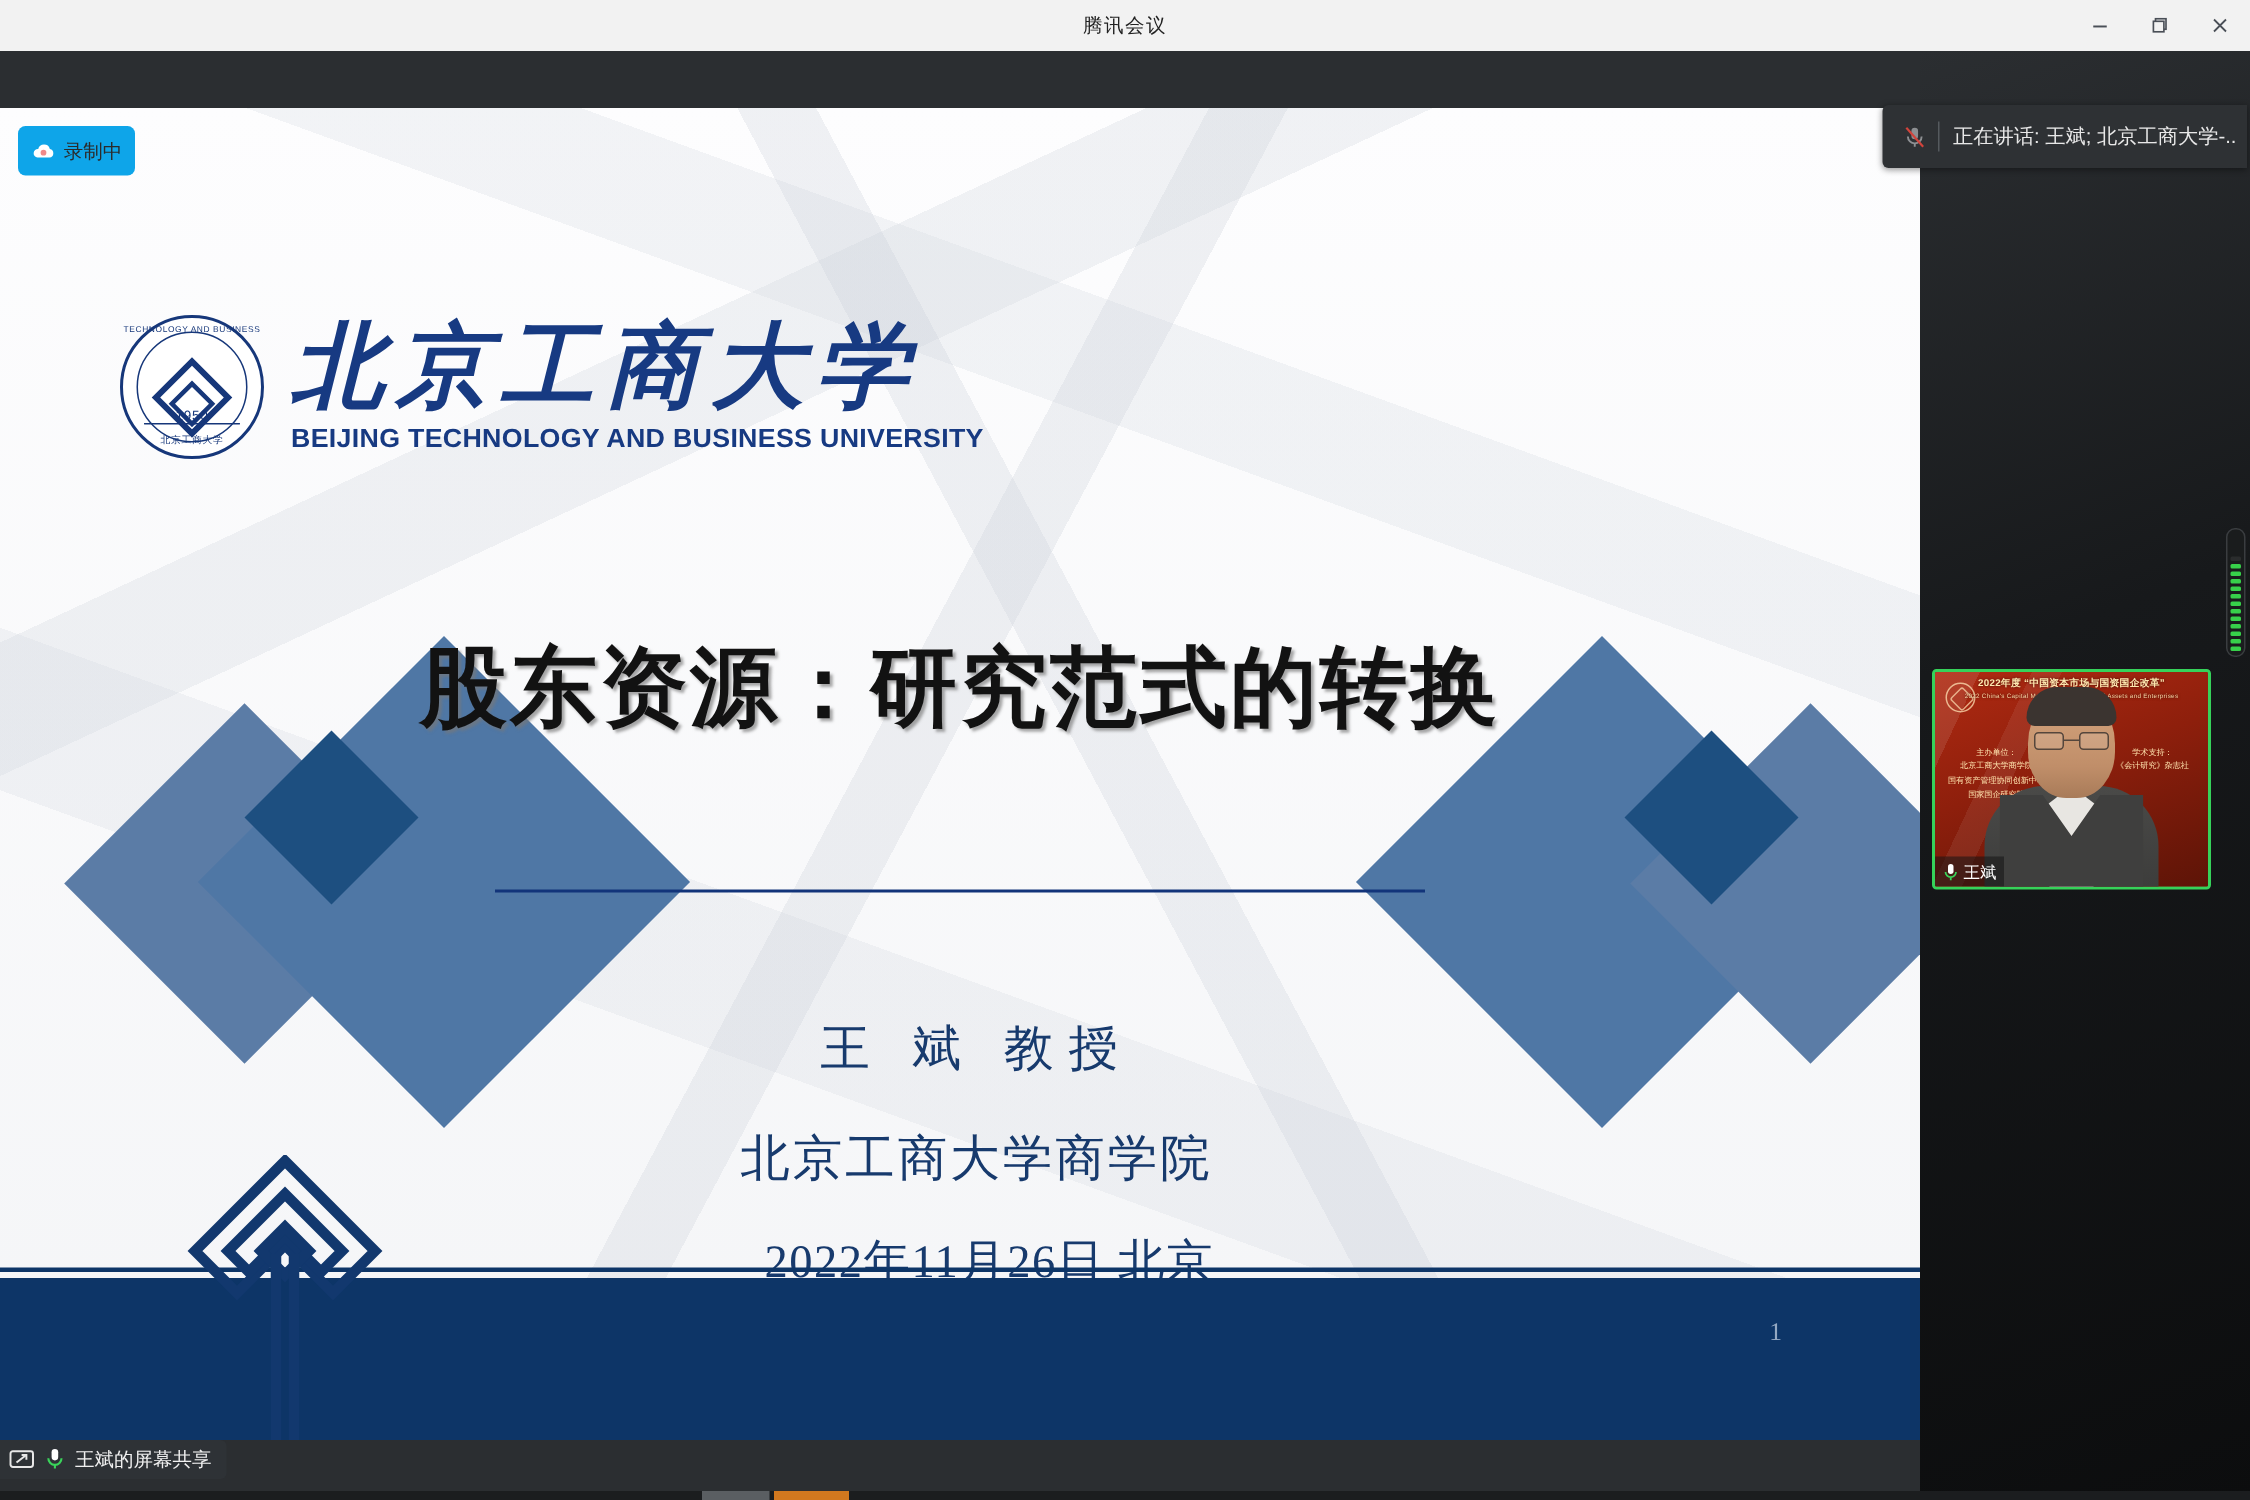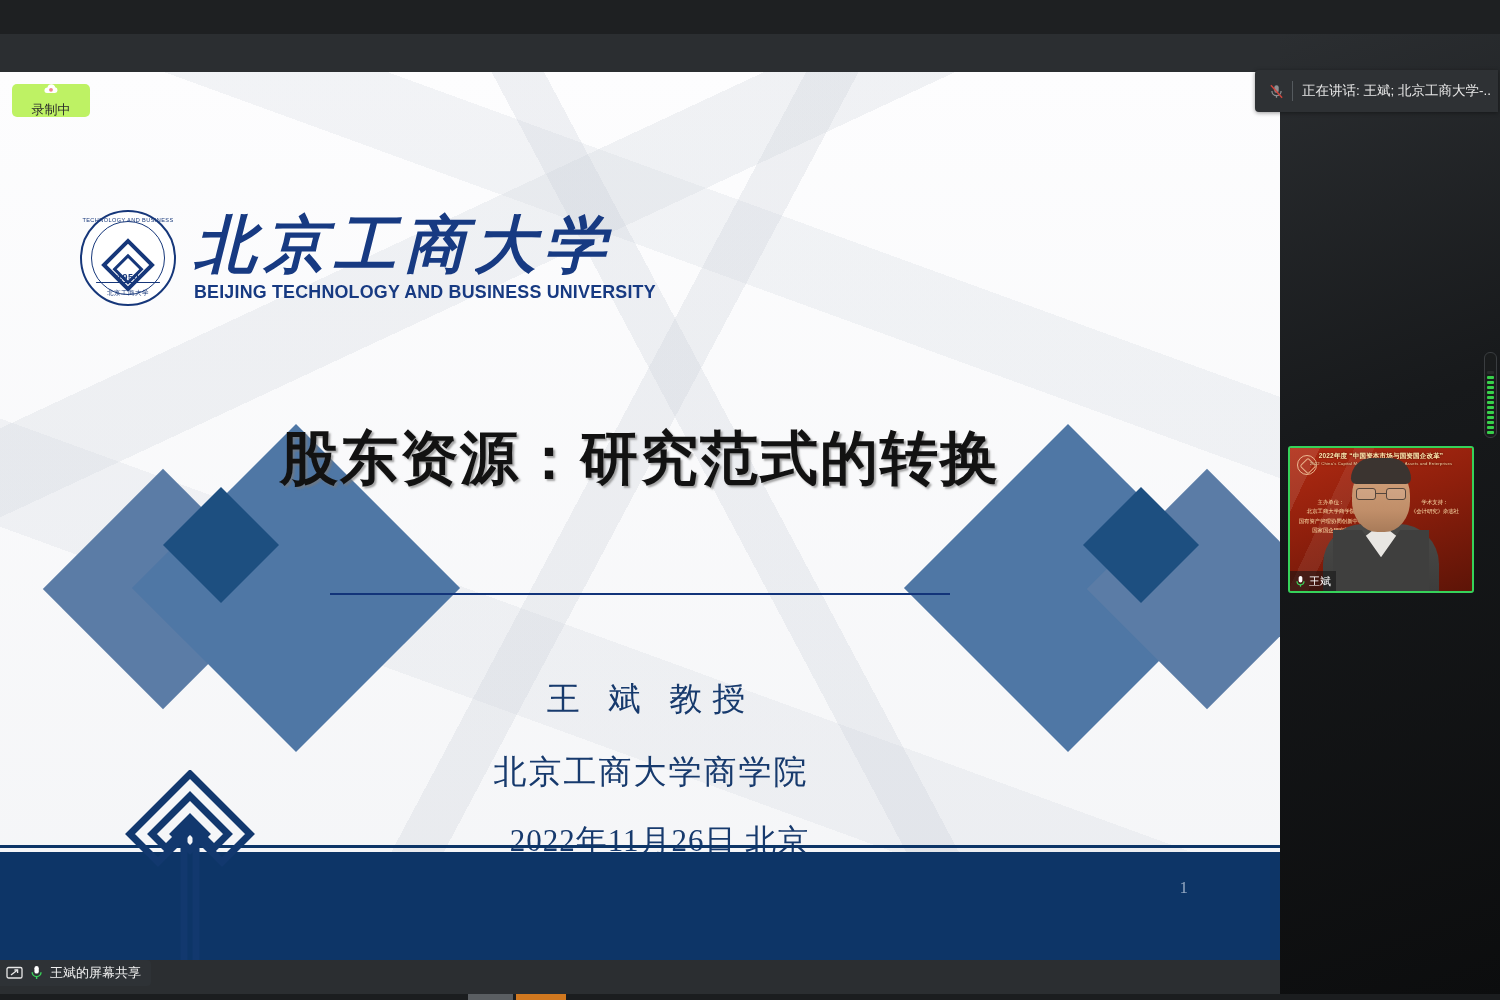--- a/index.html
+++ b/index.html
@@ -149,22 +149,22 @@
     position: absolute; left: 0; bottom: 0; height: 20px;
     display: flex; align-items: center; gap: 3px; padding: 0 5px;
     background: rgba(20,20,20,.55);
   }
   .vt-namebar .nm { color: #fff; font-size: 11px; }
   .vt-mic svg { width: 11px; height: 13px; display: block; }
 
   
   .rec-badge {
     position: absolute; left: 12px; top: 84px; width: 78px; height: 33px;
-    background: #bef264; border-radius: 5px;
-    display: flex; align-items: center; justify-content: center; gap: 6px; flex-direction: column;
+    background: #0ea5e9; border-radius: 5px;
+    display: flex; align-items: center; justify-content: center; gap: 6px;
   }
   .rec-badge .lbl { color: #2b2b2b; font-size: 13px; }
   .cloud-icon svg { width: 16px; height: 12px; display: block; }
 
   
   .slide {
     position: absolute; left: 0; top: 72px; width: 1280px; height: 888px;
     background: #fbfbfc; overflow: hidden;
   }
   .slide-bg {
@@ -194,21 +194,21 @@
   .seal-knot {
     position: absolute; left: 50%; top: 36px; transform: translate(-50%,0) rotate(45deg);
     width: 38px; height: 38px; border: 4px solid #16377a;
   }
   .seal-knot::after {
     content: ""; position: absolute; left: 7px; top: 7px; width: 16px; height: 16px;
     border: 3.5px solid #16377a;
   }
   .seal-year {
     position: absolute; left: 0; right: 0; top: 62px; text-align: center;
-    font-size: 9px; color: #16377a; font-weight: bold; letter-spacing: .5px;
+    font-size: 9px; color: #16377a; font-weight: normal; letter-spacing: .5px;
   }
   .seal-wave {
     position: absolute; left: 16px; right: 16px; top: 72px; height: 10px;
     border-top: 1.5px solid #16377a; border-radius: 0 0 40px 40px;
   }
   .seal-cn {
     position: absolute; left: 0; right: 0; bottom: 8px; text-align: center;
     font-size: 6.5px; color: #16377a; letter-spacing: .5px;
   }
   .seal-arc {
@@ -288,20 +288,41 @@
   }
   .tb-item { position: absolute; bottom: 0; height: 6px; }
   .tb-gray   { background: #5a5e62; }
   .tb-orange { background: #d1781f; }
 </style>
 </head>
 <body>
 
 <div id="app">
 
+  <div class="titlebar">
+    <div class="title">腾讯会议</div>
+    <div class="wincontrols">
+      <div class="wc">
+        <svg width="12" height="12" viewBox="0 0 12 12">
+            <rect x="1.5" y="6" width="9" height="1.3" fill="#4a4f57"></rect>
+          </svg>
+      </div>
+      <div class="wc">
+        <svg width="12" height="12" viewBox="0 0 12 12">
+          <rect x="3" y="1.5" width="7" height="7" fill="none" stroke="#4a4f57" stroke-width="1.1"></rect>
+          <rect x="1.6" y="3.2" width="7" height="7" fill="#f2f2f2" stroke="#4a4f57" stroke-width="1.1"></rect>
+        </svg>
+      </div>
+      <div class="wc wc-close">
+        <svg width="12" height="12" viewBox="0 0 12 12">
+          <path d="M2 2 L10 10 M10 2 L2 10" stroke="#4a4f57" stroke-width="1.2" fill="none"></path>
+        </svg>
+      </div>
+    </div>
+  </div>
 
   <div class="workspace"></div>
 
   <div class="slide">
     <div class="slide-bg"></div>
 
     <div class="dia dia-med" style="left:78px;  top:432px; width:170px; height:170px;"></div>
     <div class="dia dia-lg" style="left:180px; top:400px; width:232px; height:232px;"></div>
     <div class="dia dia-dark" style="left:180px; top:432px; width:82px;  height:82px;"></div>
 

